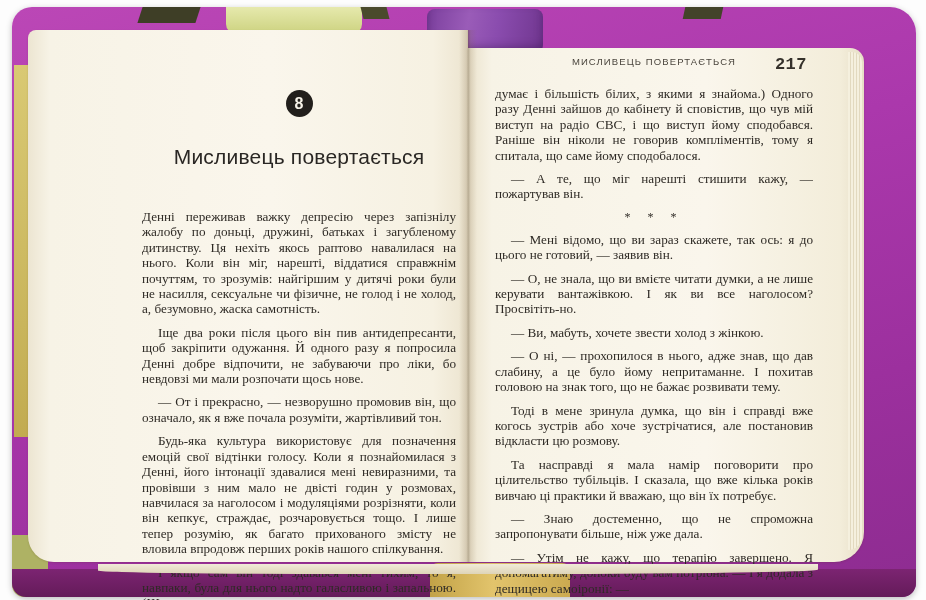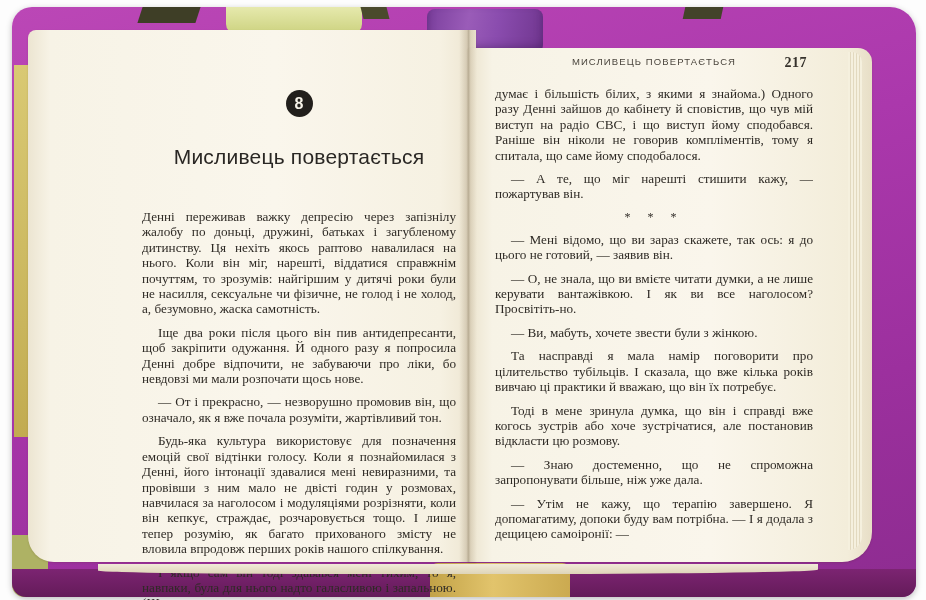--- a/index.html
+++ b/index.html
@@ -27,21 +27,21 @@
   .patch-green-bl{left:0;top:528px;width:36px;height:62px;background:#aeb264;border-radius:0 10px 0 12px;}
   .cover-bottom{
     position:absolute;left:0;bottom:0;width:100%;height:28px;
     border-radius:0 0 14px 14px;
     background:linear-gradient(180deg,#7c2472,#641b59);
   }
   .patch-gold-bottom{left:418px;top:556px;width:140px;height:34px;
     background:linear-gradient(90deg,#c2a247,#e2c46c 45%,#cbaa50);border-radius:8px 8px 0 0;}
   
   .pages{position:absolute;left:28px;top:26px;width:836px;height:542px;}
-  .page{position:absolute;box-shadow:0 1px 2px rgba(80,50,20,.18);padding-left:8px;}
+  .page{position:absolute;box-shadow:0 1px 2px rgba(80,50,20,.18);}
   .page-left{
     left:0;top:4px;width:440px;height:532px;
     border-radius:8px 0 0 26px;
     background:linear-gradient(90deg,#ece5d1 0%,#f7f3e6 5%,#faf6ec 55%,#f6f1e2 92%,#ece4cf 100%);
   }
   .page-right{
     left:440px;top:22px;width:396px;height:514px;
     border-radius:0 14px 30px 0;
     background:linear-gradient(90deg,#ebe3cd 0%,#f7f3e6 6%,#faf6ec 60%,#f3edda 94%,#e7dec6 100%);
   }
@@ -74,22 +74,22 @@
   .lp-body{margin-top:40px;}
   
   .rp-content{position:absolute;left:19px;top:8px;width:334px;}
   .running-header{
     position:relative;height:16px;text-align:center;
     font-family:"Liberation Sans",sans-serif;font-size:9.5px;
     letter-spacing:1.1px;color:#4a453d;
   }
   .pagenum{
     position:absolute;right:14px;top:-1px;
-    font-family:Liberation Serif, serif;font-weight:bold;
-    font-size:14px;letter-spacing:.5px;color:#35312b;
+    font-family:Liberation Mono, monospace;font-weight:bold;
+    font-size:17px;letter-spacing:.5px;color:#35312b;
   }
   .rp-body{margin-top:14px;}
   
   .para{
     margin:8px;font-size:13.2px;line-height:15.4px;color:#2e2a25;
     text-align:justify;
   }
   .indent{text-indent:16px;}
   .separator{
     text-align:center;font-size:12px;letter-spacing:7px;color:#2e2a25;
@@ -132,23 +132,24 @@
       <div class="running-header">
         <span>МИСЛИВЕЦЬ ПОВЕРТАЄТЬСЯ</span>
         <span class="pagenum">217</span>
       </div>
       <div class="rp-body">
         <p class="para">думає і більшість білих, з якими я знайома.) Одного разу Денні зайшов до кабінету й сповістив, що чув мій виступ на радіо CBC, і що виступ йому сподобався. Раніше він ніколи не говорив компліментів, тому я спитала, що саме йому сподобалося.</p>
         <p class="para indent">— А те, що міг нарешті стишити кажу, — пожартував він.</p>
         <div class="separator">* * *</div>
         <p class="para indent">— Мені відомо, що ви зараз скажете, так ось: я до цього не готовий, — заявив він.</p>
         <p class="para indent">— О, не знала, що ви вмієте читати думки, а не лише керувати вантажівкою. І як ви все наголосом? Просвітіть-но.</p>
-        <p class="para indent">— Ви, мабуть, хочете звести були з жінкою.</p>
+        <p class="para indent">— Ви, мабуть, хочете звести холод з жінкою.</p>
+        <p class="para indent">— О ні, — прохопилося в нього, адже знав, що дав слабину, а це було йому непритаманне. І похитав головою на знак того, що не бажає розвивати тему.</p>
+        <p class="para indent">Тоді в мене зринула думка, що він і справді вже когось зустрів або хоче зустрічатися, але постановив відкласти цю розмову.</p>
         <p class="para indent">Та насправді я мала намір поговорити про цілительство тубільців. І сказала, що вже кілька років вивчаю ці практики й вважаю, що він їх потребує.</p>
-        <p class="para indent">Тоді в мене зринула думка, що він і справді вже когось зустрів або хоче зустрічатися, але постановив відкласти цю розмову.</p>
         <p class="para indent">— Знаю достеменно, що не спроможна запропонувати більше, ніж уже дала.</p>
         <p class="para indent">— Утім не кажу, що терапію завершено. Я допомагатиму, допоки буду вам потрібна. — І я додала з дещицею самоіронії: —</p>
       </div>
     </div>
   </div>
 
   <div class="gutter"></div>
   <div class="page-stack-right"></div>
   <div class="page-stack-bottom"></div>
 </div>

